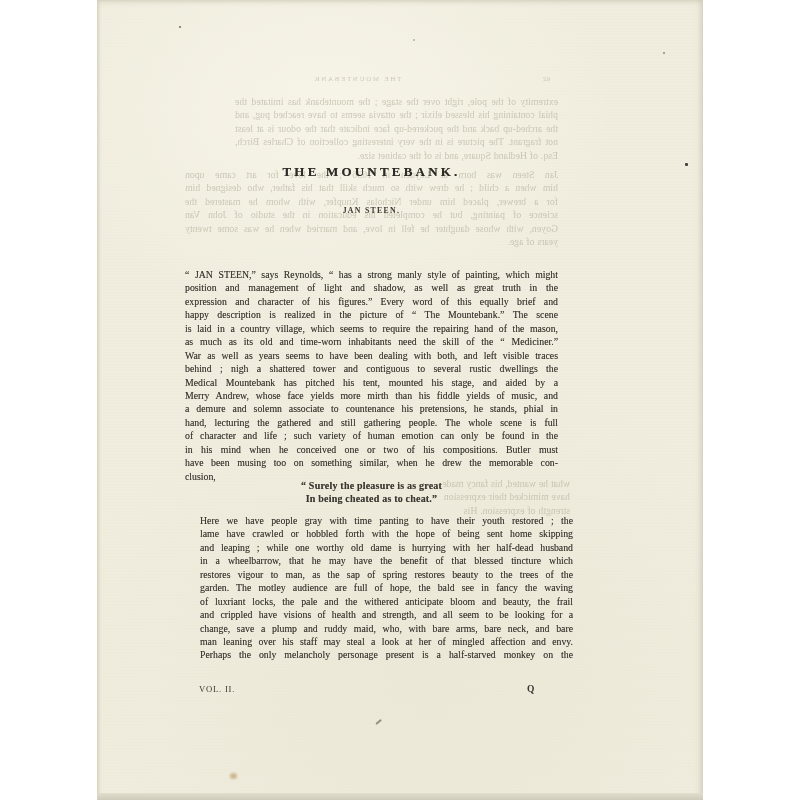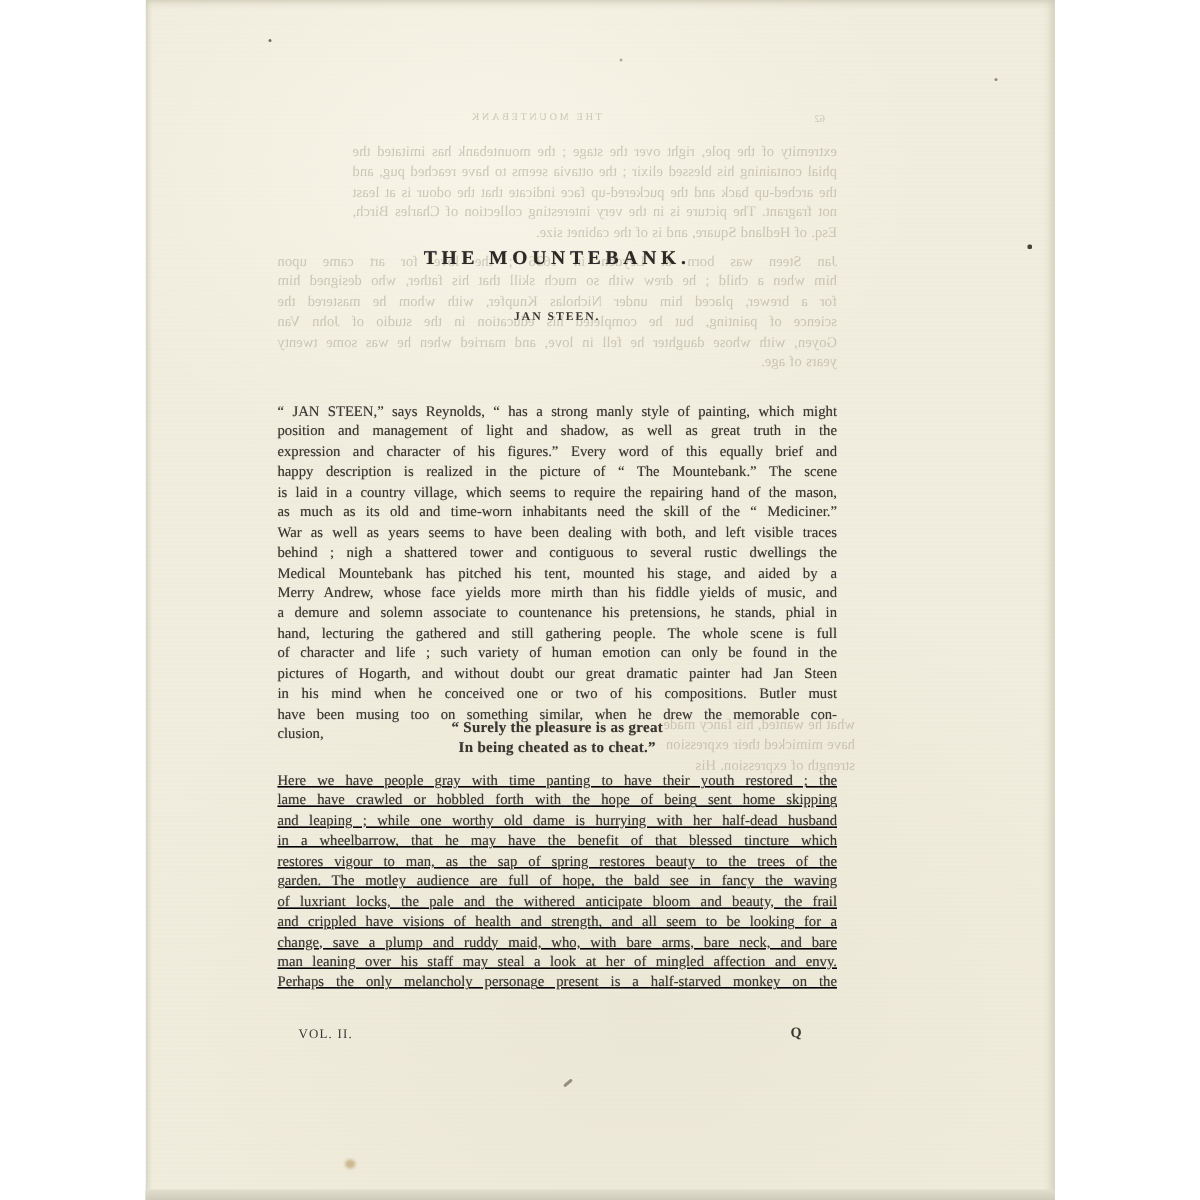--- a/index.html
+++ b/index.html
@@ -86,32 +86,31 @@
         <div class="line">happy description is realized in the picture of “ The Mountebank.”  The scene</div>
         <div class="line">is laid in a country village, which seems to require the repairing hand of the mason,</div>
         <div class="line">as much as its old and time-worn inhabitants need the skill of the “ Mediciner.”</div>
         <div class="line">War as well as years seems to have been dealing with both, and left visible traces</div>
         <div class="line">behind ; nigh a shattered tower and contiguous to several rustic dwellings the</div>
         <div class="line">Medical Mountebank has pitched his tent, mounted his stage, and aided by a</div>
         <div class="line">Merry Andrew, whose face yields more mirth than his fiddle yields of music, and</div>
         <div class="line">a demure and solemn associate to countenance his pretensions, he stands, phial in</div>
         <div class="line">hand, lecturing the gathered and still gathering people.  The whole  scene is full</div>
         <div class="line">of character and life ; such variety of human emotion can only be found in the</div>
-        <div class="line">pictures of Hogarth, and without doubt our great dramatic painter had Jan Steen</div>
         <div class="line">in his mind when he conceived one or two of his compositions.  Butler must</div>
         <div class="line">have been musing too on something similar, when he drew the memorable con-</div>
         <div class="line short">clusion,</div>
       </div>
 
       <div class="quote-block">
         <div class="quote-line">“ Surely the pleasure is as great</div>
         <div class="quote-line">In being cheated as to cheat.”</div>
       </div>
 
-      <div style="position:absolute;top:514px;left:0;width:100%;text-decoration:underline;">
+      <div style="position:absolute;top:514px;left:15px;width:100%;">
         <div class="line">Here we have people gray with time panting to have their youth restored ; the</div>
         <div class="line">lame have crawled or hobbled forth with the hope of being sent home skipping</div>
         <div class="line">and leaping ; while one worthy old dame is hurrying with her half-dead husband</div>
         <div class="line">in a wheelbarrow, that he may have the benefit of that blessed tincture which</div>
         <div class="line">restores vigour to man, as the sap of spring restores beauty to the trees of the</div>
         <div class="line">garden.  The motley audience are full of hope, the bald see in fancy the waving</div>
         <div class="line">of luxriant locks, the pale and the withered anticipate bloom and beauty, the frail</div>
         <div class="line">and crippled have visions of health and strength, and all seem to be looking for a</div>
         <div class="line">change, save a plump and ruddy maid, who, with bare arms, bare neck, and bare</div>
         <div class="line">man leaning over his staff may steal a look at her of mingled affection and envy.</div>

